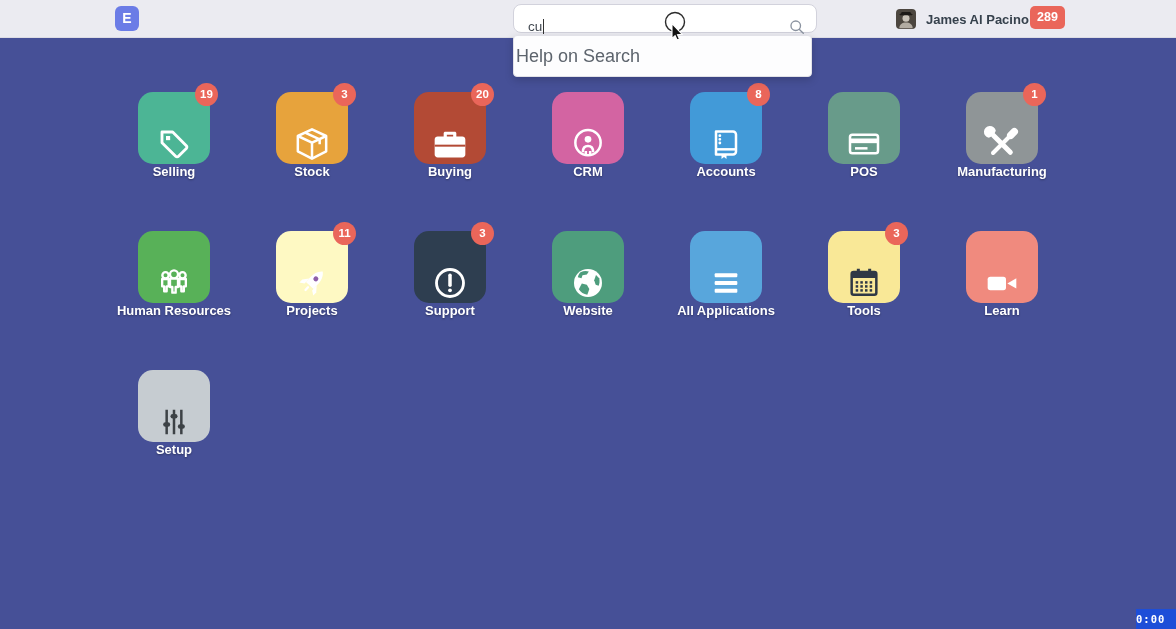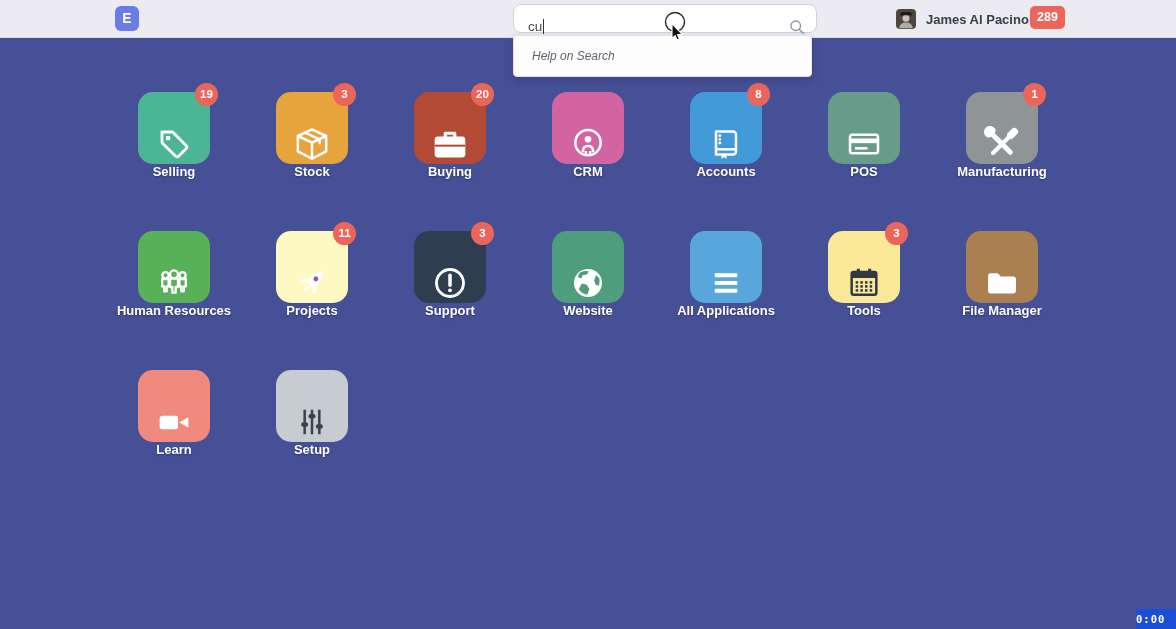--- a/index.html
+++ b/index.html
@@ -32,22 +32,22 @@
     display:inline-block; width:1px; height:15px; background:#333;
     margin-left:1px; vertical-align:middle;
   }
   .search-mag { margin-left:auto; width:18px; height:18px; }
   .dropdown {
     position:absolute; left:513px; top:35px; width:299px;
     background:#fdfdfe; border:1px solid #e2e2e8; border-radius:4px;
     box-shadow:0 3px 9px rgba(0,0,0,0.18); z-index:5;
   }
   .dropdown-item {
-    height:40px; line-height:40px; padding-left:18px;
-    font-size:12px; color:#5d646d; cursor:pointer;font-style:italic;
+    height:40px; line-height:40px; padding-left:2px;
+    font-size:18px; color:#5d646d; cursor:pointer;
   }
   .user-menu {
     position:absolute; left:863px; top:0; height:38px;
     display:flex; align-items:center; cursor:pointer;margin-left:33px;
   }
   .avatar {
     width:20px; height:20px; border-radius:4px; overflow:hidden;
     flex:0 0 auto;
   }
   .user-name {
@@ -301,28 +301,20 @@
             <rect x="9.8" y="15.7" width="1.5" height="1.5"></rect>
             <rect x="12.6" y="15.7" width="1.5" height="1.5"></rect>
             <rect x="15.4" y="15.7" width="1.5" height="1.5"></rect>
           </g>
         </svg>
         <span class="app-badge">3</span>
       </div>
       <div class="app-label">Tools</div>
     </div>
     <div class="app-cell">
-      <div class="app-tile" style="background: rgb(171, 128, 80); --tile: #ab8050; color: rgb(255, 255, 255);">
-        <svg viewBox="0 0 24 24" fill="currentColor">
-          <path d="M3.6 7.8 c0-.9.7-1.6 1.6-1.6 h4.2 l1.9 1.9 h7.5 c.9 0 1.6.7 1.6 1.6 v7 c0 .9-.7 1.6-1.6 1.6 H5.2 c-.9 0-1.6-.7-1.6-1.6 Z"></path>
-        </svg>
-      </div>
-      <div class="app-label">File Manager</div>
-    </div>
-    <div class="app-cell">
       <div class="app-tile" style="background: rgb(240, 138, 126); --tile: #f08a7e; color: rgb(255, 255, 255);">
         <svg viewBox="0 0 24 24" fill="currentColor">
           <rect x="3.4" y="8.2" width="11" height="8.1" rx="1.6"></rect>
           <path d="M15.2 12.25 l5.4 -3.1 v6.2 z"></path>
         </svg>
       </div>
       <div class="app-label">Learn</div>
     </div>
     <div class="app-cell">
       <div class="app-tile" style="background: rgb(198, 204, 209); --tile: #c6ccd1; color: rgb(61, 66, 70);">

